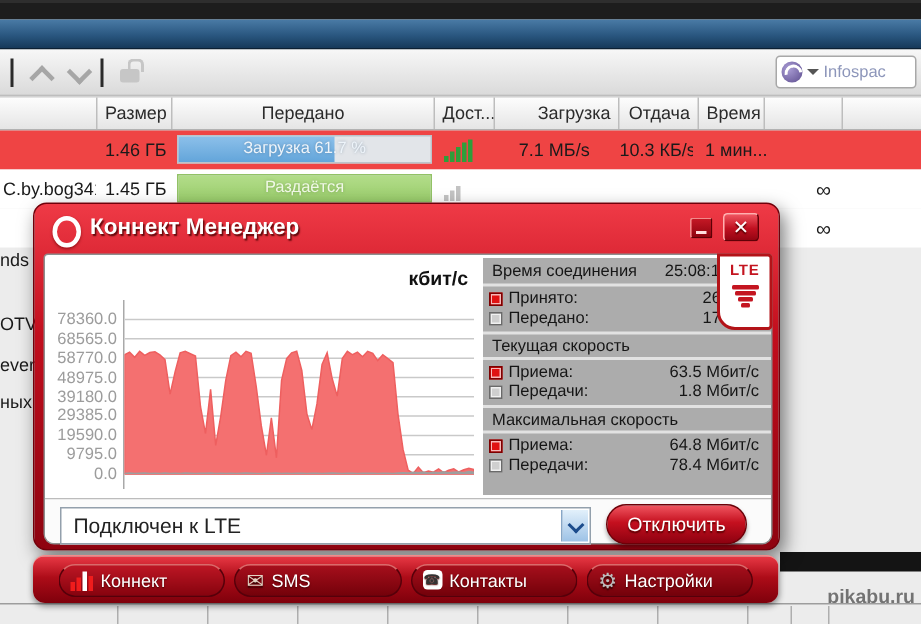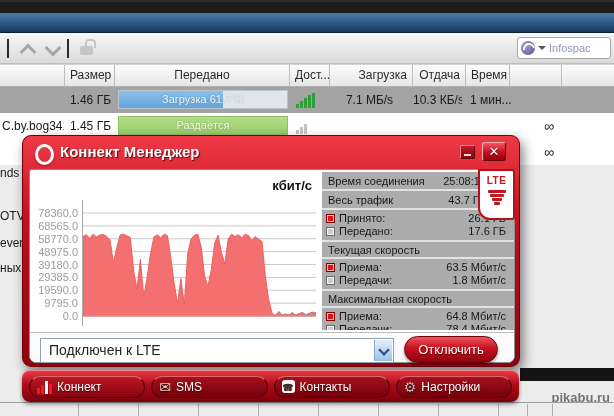--- a/index.html
+++ b/index.html
@@ -79,21 +79,21 @@
   .dfooter{position:absolute;left:0;right:0;top:162px;bottom:0;background:#fbfbfb;border-top:1px solid #bcbcbc;border-radius:0 0 6px 6px;}
   .selectbox{position:absolute;left:10px;top:5px;width:354px;height:25px;background:#fff;border:1px solid #93a0ac;box-sizing:border-box;font-size:14px;color:#222;line-height:23px;padding-left:8px;}
   .selbtn{position:absolute;right:1px;top:1px;width:18px;height:21px;background:linear-gradient(#e2f0fb,#9dc2e6);border-left:1px solid #87a7c7;box-sizing:border-box;}
   .selbtn i{position:absolute;left:5px;top:6px;width:6px;height:6px;border-right:2px solid #1c4c8c;border-bottom:2px solid #1c4c8c;transform:rotate(45deg);}
   .btn-disc{position:absolute;left:374px;top:3px;width:94px;height:27px;border-radius:14px;color:#fff;font-size:13px;text-align:center;line-height:26px;
             background:linear-gradient(#f05560,#c5101f 45%,#8e0110);border:1px solid #6c0008;box-sizing:border-box;box-shadow:0 2px 3px rgba(0,0,0,.35);text-shadow:0 1px 1px #500;}
 
   
   .tabbar{left:22px;top:370px;width:497px;height:32px;border-radius:8px;z-index:10;
           background:linear-gradient(#e83844,#ad0c18 45%,#7e000b);border-top:1px solid #f38a8a;box-shadow:0 2px 4px rgba(0,0,0,.45);
-          display:flex;align-items:center;gap:6px;padding:0 7px;box-sizing:border-box;}
+          display:flex;align-items:center;gap:6px;padding:0 17px;box-sizing:border-box;}
   .tab{flex:1;height:22px;border-radius:11px;display:flex;align-items:center;gap:5px;padding-left:7px;box-sizing:border-box;
        background:linear-gradient(#a60f1c,#74010a);border:1px solid #55000a;border-top-color:#d96a6a;color:#fff;font-size:12px;white-space:nowrap;overflow:hidden;text-shadow:0 1px 1px #400;}
   .tab.active{background:linear-gradient(#c017250%,#8a0410);background:linear-gradient(#bd1624,#86030e);}
   .eq{display:flex;align-items:flex-end;gap:1px;height:14px;flex:0 0 auto;}
   .eq i{display:block;width:3px;background:#f01c1c;}
   .eq i.w{background:#fff;}
   .env{font-size:14px;color:#e3d4c4;line-height:14px;flex:0 0 auto;text-shadow:0 1px 1px #300;}
   .coins{position:relative;width:16px;height:14px;flex:0 0 auto;}
   .coin{position:absolute;width:10px;height:10px;border-radius:50%;background:radial-gradient(circle at 35% 30%,#ffe98c,#e0a81c 70%,#a87808);border:1px solid #8a6206;box-sizing:border-box;}
   .coin.c1{left:0;top:4px;}
@@ -127,21 +127,21 @@
     <div class="hcell" style="left:0;width:65px"></div>
     <div class="hcell" style="left:65px;width:50px;text-align:right">Размер</div>
     <div class="hcell" style="left:115px;width:175px;text-align:center">Передано</div>
     <div class="hcell" style="left:290px;width:40px">Дост...</div>
     <div class="hcell" style="left:330px;width:83px;text-align:right">Загрузка</div>
     <div class="hcell" style="left:413px;width:53px;text-align:right">Отдача</div>
     <div class="hcell" style="left:466px;width:44px">Время</div>
     <div class="hcell" style="left:510px;width:52px"></div>
   </div>
 
-  <div class="abs trow" style="top:87px;background:#a3a3a3">
+  <div class="abs trow" style="top:87px;background:#ef4444">
     <div class="cell" style="left:65px;width:46px;text-align:right">1.46 ГБ</div>
     <div class="pbar">
       <div class="pfill" style="width:61.7%"></div>
       <div class="ptext">Загрузка 61.7 %</div>
     </div>
     <div class="sig">
       <i style="height:4px"></i>
         <i style="height:7px"></i>
         <i style="height:10px"></i>
         <i style="height:13px"></i>
@@ -228,24 +228,20 @@
             <polygon points="0,116 0.0,36.5 3.4,34.8 6.8,38.2 10.1,34.2 13.5,36.9 16.9,35.0 20.3,34.5 23.6,36.5 27.0,39.8 30.4,62.8 33.8,47.6 37.1,35.2 40.5,34.2 43.9,35.8 47.3,37.4 50.7,71.3 54.0,89.1 57.4,59.5 60.8,96.9 64.2,77.2 67.5,53.6 70.9,37.1 74.3,34.8 77.7,37.8 81.0,34.2 84.4,35.6 87.8,57.5 91.2,83.8 94.6,103.5 97.9,78.5 101.3,105.2 104.7,53.6 108.1,39.1 111.4,35.2 114.8,34.2 118.2,47.0 121.6,75.9 124.9,86.4 128.3,69.3 131.7,43.0 135.1,35.2 138.4,52.2 141.8,64.1 145.2,39.1 148.6,34.2 152.0,36.5 155.3,34.8 158.7,37.8 162.1,34.2 165.5,35.6 168.8,40.4 172.2,36.5 175.6,39.1 179.0,41.7 182.3,75.9 185.7,99.6 189.1,113.4 192.5,115.6 195.9,111.4 199.2,115.2 202.6,114.0 206.0,114.8 209.4,112.6 212.7,115.1 216.1,113.5 219.5,112.5 222.9,114.7 226.2,113.2 229.6,112.2 233.0,113.0 233,116" fill="#f47070" stroke="#ee5f5f" stroke-width="1" vector-effect="non-scaling-stroke"></polygon>
             <polygon points="0,116 0.0,115.1 3.4,114.9 6.8,115.1 10.1,115.0 13.5,114.9 16.9,115.1 20.3,115.0 23.6,115.1 27.0,114.9 30.4,115.1 33.8,115.0 37.1,115.1 40.5,114.9 43.9,115.0 47.3,115.1 50.7,115.0 54.0,115.0 57.4,114.9 60.8,115.1 64.2,115.0 67.5,115.1 70.9,115.0 74.3,115.1 77.7,115.0 81.0,114.9 84.4,115.0 87.8,115.1 91.2,115.1 94.6,115.0 97.9,115.0 101.3,114.9 104.7,115.1 108.1,115.0 111.4,115.1 114.8,115.0 118.2,115.0 121.6,115.1 124.9,115.0 128.3,115.0 131.7,115.1 135.1,115.0 138.4,114.9 141.8,115.0 145.2,115.1 148.6,115.0 152.0,115.0 155.3,115.1 158.7,115.0 162.1,115.0 165.5,115.0 168.8,115.1 172.2,115.0 175.6,115.0 179.0,115.1 182.3,114.8 185.7,114.6 189.1,114.9 192.5,114.4 195.9,114.7 199.2,114.2 202.6,114.8 206.0,114.3 209.4,114.6 212.7,114.0 216.1,114.7 219.5,114.4 222.9,114.2 226.2,114.6 229.6,113.9 233.0,114.3 233,116" fill="#9e9e9e"></polygon>
           </svg>
       </div>
 
       <div class="stats">
         <div class="srow pad-badge">
           <span>Время соединения</span>
           <span class="sval">25:08:13</span>
         </div>
-        <div class="srow pad-badge">
-          <span>Весь трафик</span>
-          <span class="sval">43.7 ГБ</span>
-        </div>
         <div class="sgroup">
           <div class="sline">
             <span class="sq red"></span>
             <span class="slab">Принято:</span>
             <span class="sval2">26.1 ГБ</span>
           </div>
           <div class="sline">
             <span class="sq gray"></span>
             <span class="slab">Передано:</span>
             <span class="sval2">17.6 ГБ</span>

